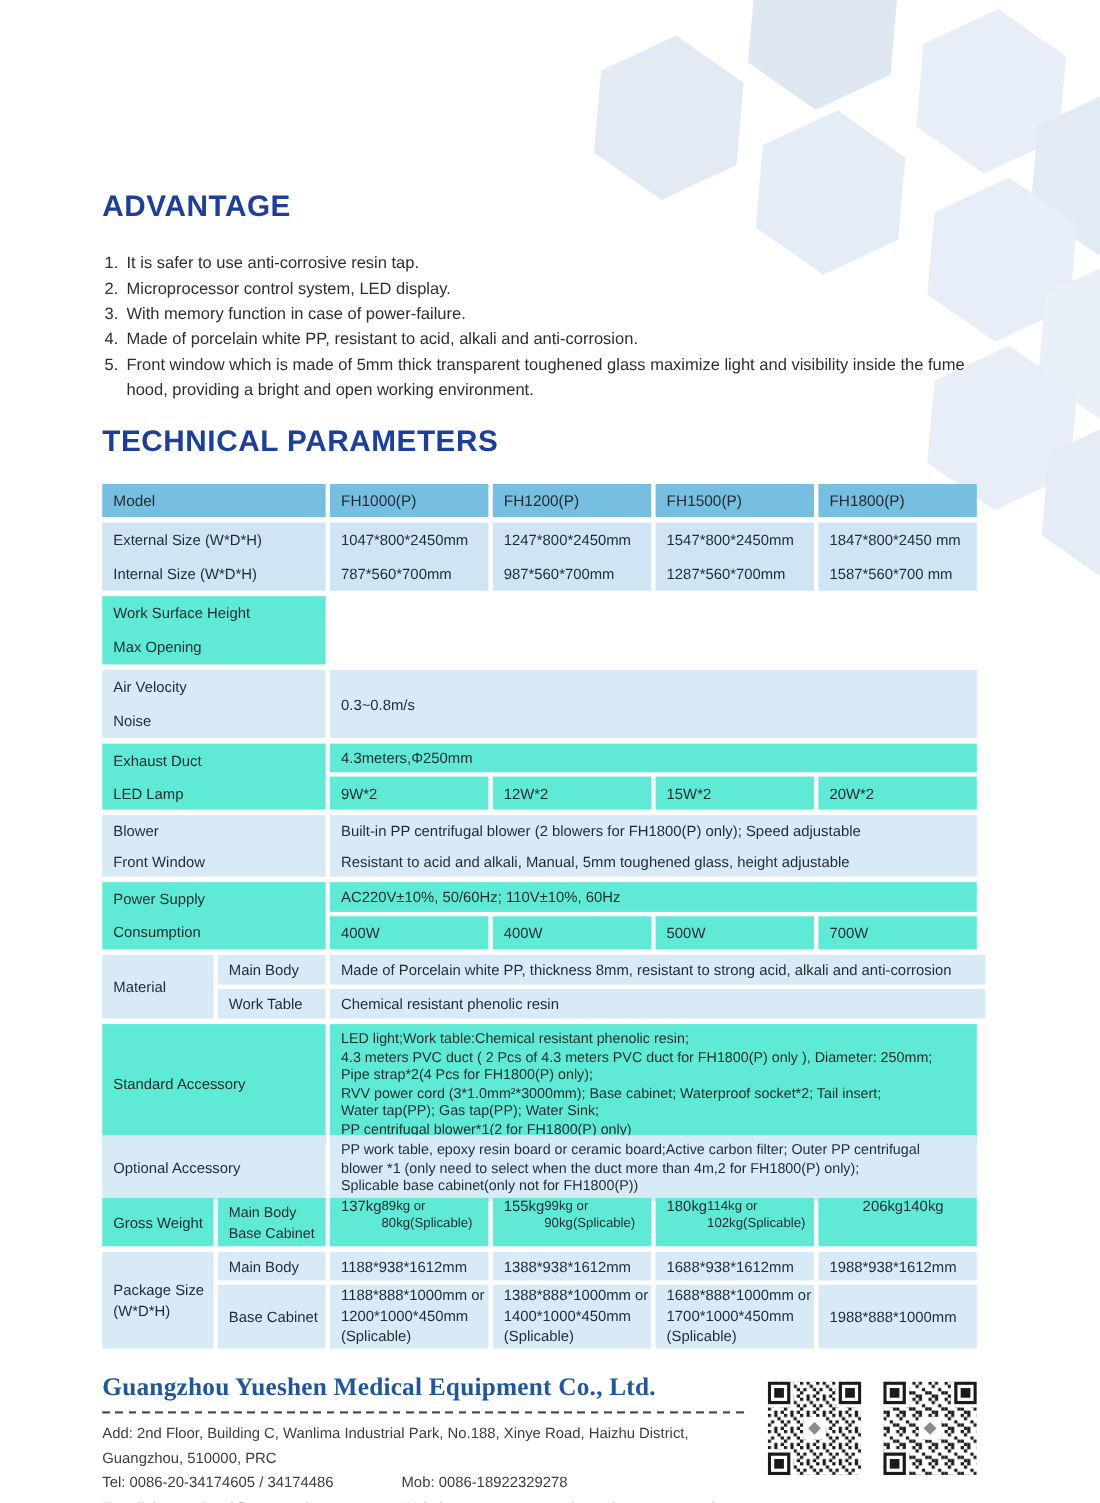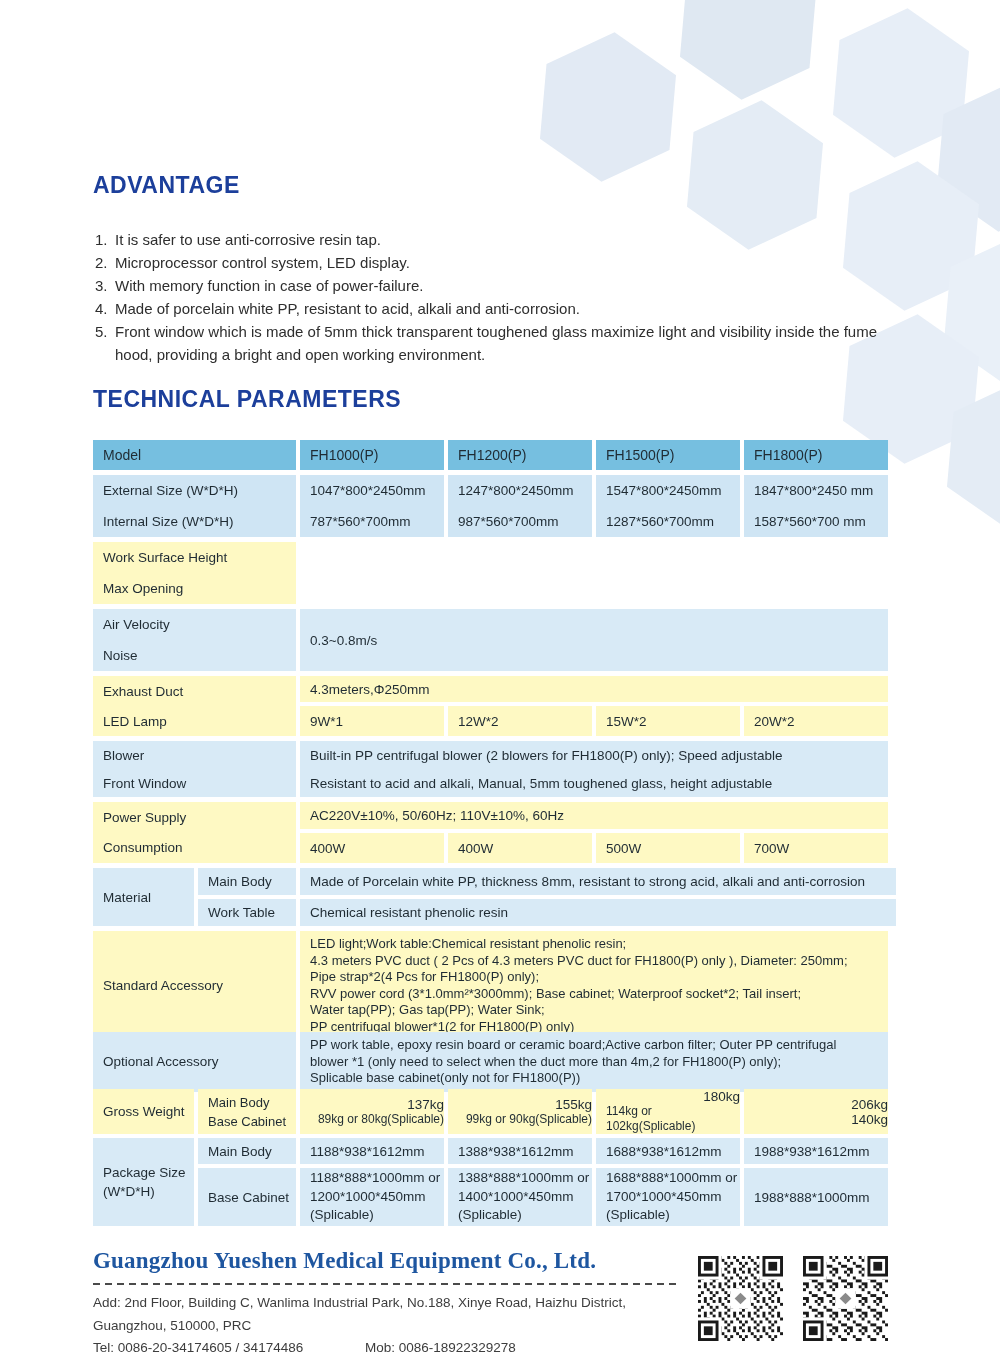--- a/index.html
+++ b/index.html
@@ -5,40 +5,40 @@
   html,body{margin:0;padding:0;}
   body{
     width:1000px;height:1366px;background:#ffffff;
     font-family:"Liberation Sans", sans-serif;
     position:relative;overflow:hidden;color:#2d2d2d;
   }
   .hex-wrap{position:absolute;top:0;right:0;width:470px;height:560px;overflow:hidden;}
   
   .big-title{
     position:absolute;left:93px;margin:0;
-    font-size:23px;font-weight:bold;color:#1c3f9b;letter-spacing:0.5px;
+    font-size:27px;font-weight:bold;color:#1c3f9b;letter-spacing:0.5px;
   }
   #advantage-title{top:172px;}
   #tech-title{top:386px;}
   
   .adv-list{position:absolute;left:95px;top:228px;width:790px;margin:0;padding:0;list-style:none;}
   .adv-list li{display:flex;font-size:15px;line-height:23px;color:#2e2e2e;font-weight:500;}
   .adv-list .num{width:20px;flex:0 0 20px;}
   .adv-list .txt{flex:1;}
   
   .spec-table{
     position:absolute;left:93px;top:440px;width:795px;
     display:flex;flex-direction:column;gap:5px;
     font-size:13.5px;color:#1f2b33;
   }
   .g5{display:grid;grid-template-columns:203px 144px 144px 144px 144px;gap:4px;}
   .g2{display:grid;grid-template-columns:203px 588px;gap:4px;}
   .g6{display:grid;grid-template-columns:101px 98px 144px 144px 144px 144px;gap:4px;}
   .hdr  .cell{background:#76bfe0;}
-  .med  .cell{background:#fef9c3;}
+  .med  .cell{background:#5eead4;}
   .lit  .cell{background:#d8eaf6;}
   .mix  .cell{background:#cfe5f4;}
   .cell{display:flex;align-items:center;padding-left:10px;box-sizing:border-box;}
   .cell.stack{flex-direction:column;align-items:stretch;padding-left:0;}
   .cell.stack .line{flex:1;display:flex;align-items:center;padding-left:10px;}
   .rowspan2{grid-row:1 / span 2;}
   .colspan4{grid-column:2 / span 4;}
   .colspan4b{grid-column:3 / span 6;}
   .pre{white-space:pre-line;}
   .accessory-val{align-items:center;line-height:16.5px;font-size:13px;padding:5px 10px;}
@@ -47,21 +47,21 @@
   .h-work{height:62px;}
   .h-air{height:62px;}
   .r-exh{grid-template-rows:26px 30px;}
   .h-blower{height:56px;}
   .r-pow{grid-template-rows:27px 30px;}
   .r-mat{grid-template-rows:27px 27px;}
   .h-std{height:96px;}
   .h-opt{height:52px;}
   .h-gross{height:44px;}
   .r-pkg{grid-template-rows:26px 58px;}
-  .weight-cell{flex-direction:column;align-items:flex-end;justify-content:center;padding-left:10px;line-height:15px;}
+  .weight-cell{flex-direction:row;align-items:flex-start;justify-content:center;padding-left:10px;line-height:15px;}
   .weight-cell .w2{font-size:12px;}
   .weight-cell .w2.normal{font-size:13.5px;}
   .multi{line-height:18.5px;}
   .sub-pre{line-height:19px;}
   
   .footer{position:absolute;left:93px;top:1248px;width:795px;}
   .company{
     margin:0;font-family:"Liberation Serif", serif;font-size:23px;
     font-weight:bold;color:#1e56a0;letter-spacing:0.2px;
   }
@@ -169,21 +169,21 @@
         <div class="line">0.3~0.8m/s</div>
       </div>
     </div>
 
     <div class="g5 med r-exh">
       <div class="cell stack rowspan2">
         <div class="line">Exhaust Duct</div>
         <div class="line">LED Lamp</div>
       </div>
       <div class="cell colspan4">4.3meters,Φ250mm</div>
-      <div class="cell">9W*1</div>
+      <div class="cell">9W*2</div>
       <div class="cell">12W*2</div>
       <div class="cell">15W*2</div>
       <div class="cell">20W*2</div>
     </div>
 
     <div class="g2 lit h-blower">
       <div class="cell stack">
         <div class="line">Blower</div>
         <div class="line">Front Window</div>
       </div>

